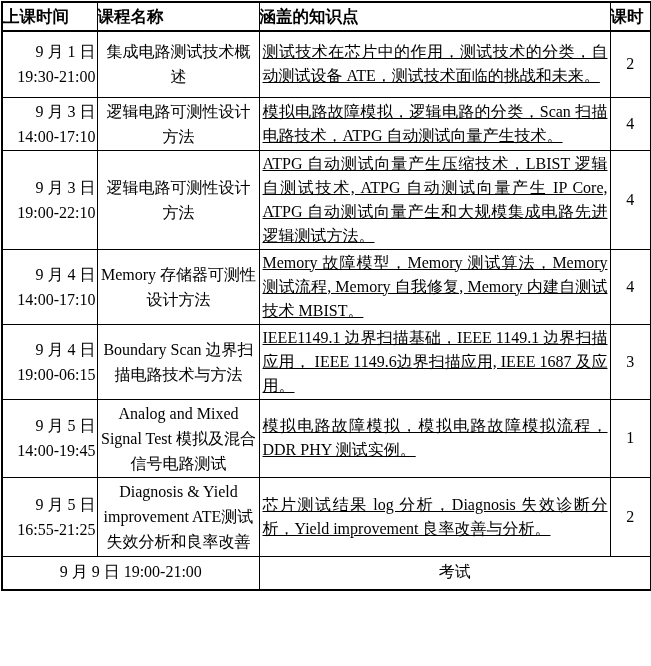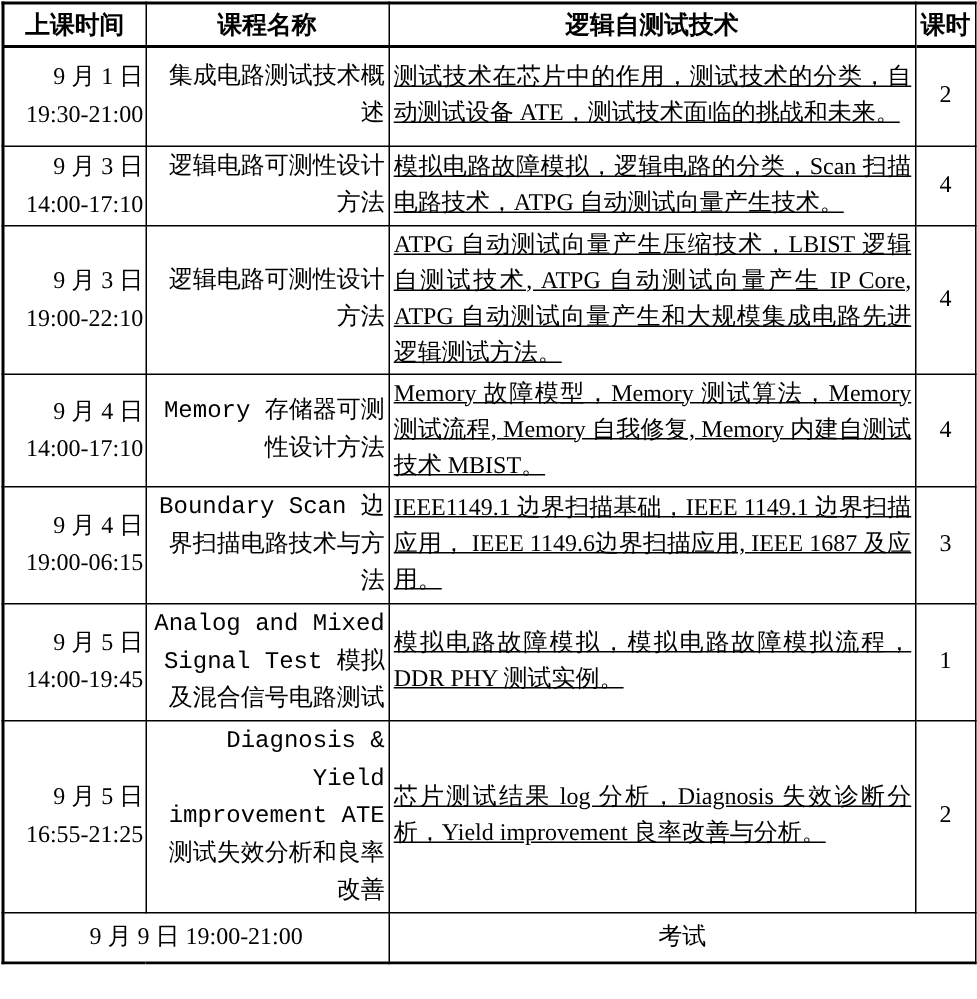--- a/index.html
+++ b/index.html
@@ -20,34 +20,33 @@
   table.schedule td, table.schedule th {
     border: 1px solid #000000;
     vertical-align: middle;
     font-size: 16px;
     overflow: hidden;
   }
   tr.header-row th {
     border-bottom: 2px solid #000000;
     font-weight: bold;
     font-size: 16.5px;
-    text-align: center;
+    text-align: left;
     height: 25px;
     padding: 1px 0;
   }
   td.time-cell {
     text-align: right;
     line-height: 25px;
     padding: 0 1px;
   }
   td.course-cell {
-    text-align: right;
+    text-align: center;
     line-height: 25px;
     padding: 1px 2px 1px 3px;
-    font-family: Liberation Mono, monospace;
   }
   td.knowledge-cell {
     text-align: justify;
     line-height: 24px;
     padding: 1px 2px 1px 3px;
     text-decoration: underline;
   }
   td.hours-cell {
     text-align: center;
     padding: 0;
@@ -74,21 +73,21 @@
   <colgroup>
     <col style="width:95px">
     <col style="width:162px">
     <col style="width:351px">
     <col style="width:41px">
   </colgroup>
   <tbody>
     <tr class="header-row">
       <th>上课时间</th>
       <th>课程名称</th>
-      <th>逻辑自测试技术</th>
+      <th>涵盖的知识点</th>
       <th>课时</th>
     </tr>
 
     <tr class="r1">
       <td class="time-cell">
         <div>9 月 1 日</div>
         <div>19:30-21:00</div>
       </td>
       <td class="course-cell">集成电路测试技术概述</td>
       <td class="knowledge-cell">测试技术在芯片中的作用，测试技术的分类，自动测试设备 ATE，测试技术面临的挑战和未来。</td>

